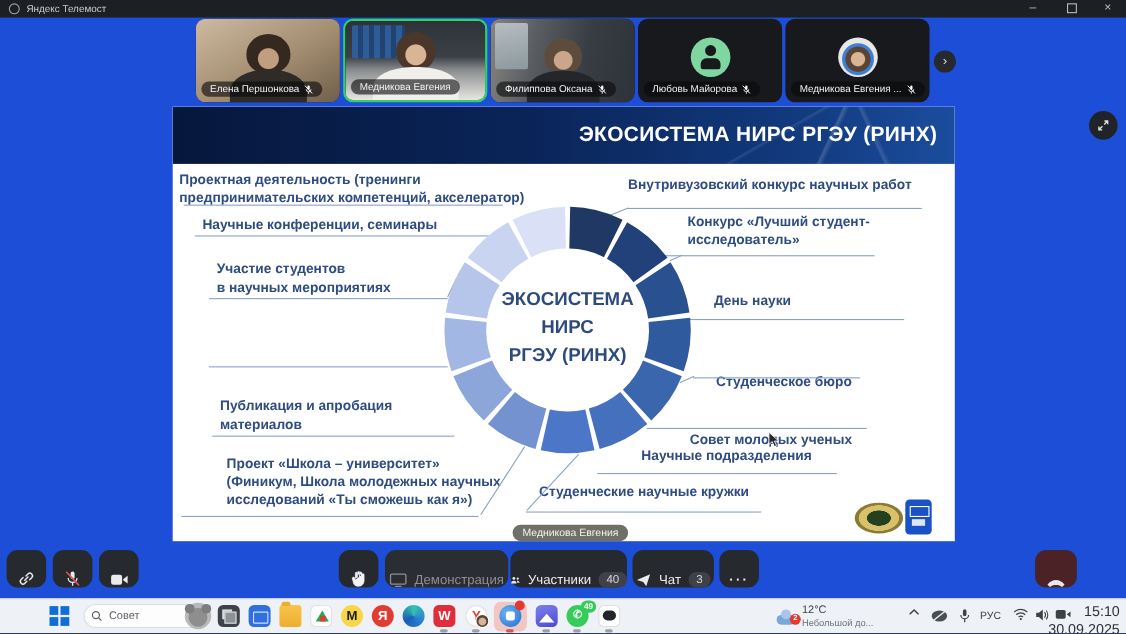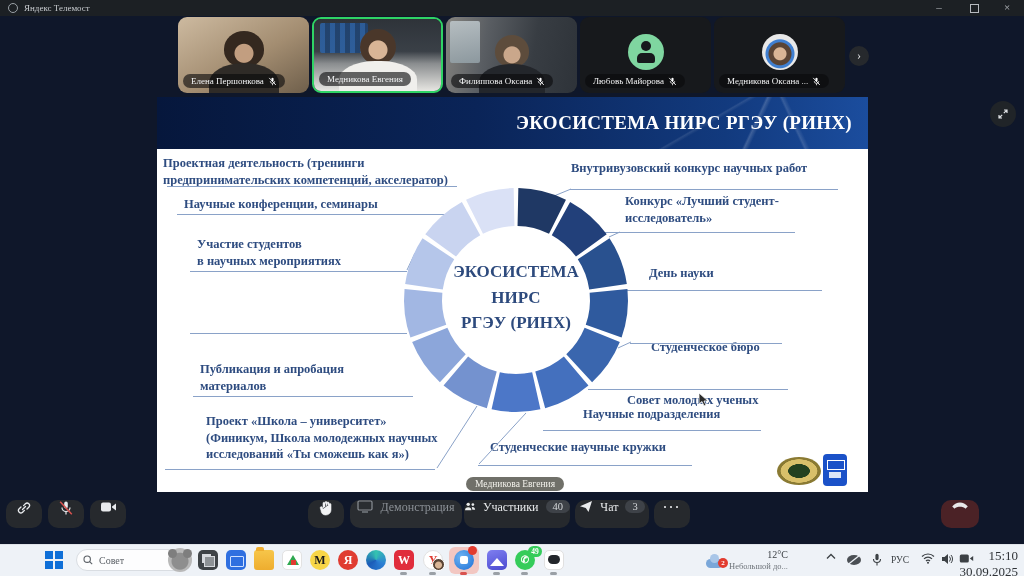--- a/index.html
+++ b/index.html
@@ -1,16 +1,16 @@
 <!DOCTYPE html>
 <html><head>
 <meta charset="utf-8">
 <style>
   html,body{margin:0;padding:0;background:#000;}
-  .screen{position:relative;width:1024px;height:576px;background:#0f172a;font-family:Liberation Serif, serif;overflow:hidden;}
+  .screen{position:relative;width:1024px;height:576px;background:#1d4ed8;font-family:Liberation Sans, sans-serif;overflow:hidden;}
   
   .titlebar{position:absolute;top:0;left:0;width:100%;height:16px;background:#1c2024;display:flex;align-items:center;color:#c9ccd0;font-size:9px;}
   .app-ico{width:8px;height:8px;border:1px solid #9aa0a6;border-radius:50%;margin:0 6px 0 8px;}
   .wbtn{position:absolute;top:0;height:16px;width:30px;text-align:center;line-height:15px;color:#b6babf;font-size:11px;}
   .wb-min{right:70px}.wb-max{right:35px}.wb-close{right:2px}
   .maxbox{display:inline-block;width:7px;height:7px;border:1px solid #b6babf;vertical-align:middle;}
   
   .thumb{position:absolute;top:17px;width:131px;height:76px;border-radius:9px;overflow:hidden;background:#17191c;}
   .t1{left:178px}.t2{left:312px;border:2px solid #2fd465;width:127px;height:72px;}
   .t3{left:446px}.t4{left:580px}.t5{left:714px}
@@ -53,21 +53,21 @@
   .center-text{position:absolute;left:269px;top:162px;width:180px;text-align:center;color:#2d4a7d;font-size:17px;font-weight:bold;line-height:1.5;white-space:pre-line;}
   .logo-oval{position:absolute;left:620px;top:360px;width:44px;height:28px;border-radius:50%;background:radial-gradient(ellipse at center,#23411f 0 34%,#d9c06a 36% 58%,#8a7a33 60% 78%,#d9c06a 80%);}
   .logo-blue{position:absolute;left:666px;top:357px;width:24px;height:32px;border-radius:4px;background:#1a51c8;}
   .logo-blue::before{content:"";position:absolute;left:4px;top:6px;width:16px;height:8px;border:1px solid #fff;}
   .logo-blue::after{content:"";position:absolute;left:6px;top:18px;width:12px;height:6px;background:rgba(255,255,255,.85);}
   
   .presenter{position:absolute;left:466px;top:477px;background:rgba(92,92,84,.88);border-radius:8px;padding:2px 9px;color:#f3f2ec;font-size:9.5px;}
   .cursor{position:absolute;left:698px;top:392px;}
   .expand{position:absolute;left:990px;top:101px;width:26px;height:26px;border-radius:50%;background:#202428;display:flex;align-items:center;justify-content:center;}
   
-  .ctl{position:absolute;top:500px;height:28px;border-radius:10px;background:#26292d;display:flex;align-items:flex-start;justify-content:center;gap:7px;color:#e9ebed;font-size:12px;}
+  .ctl{position:absolute;top:500px;height:34px;border-radius:10px;background:#26292d;display:flex;align-items:flex-end;justify-content:center;gap:7px;color:#e9ebed;font-size:12px;}
   .c-link{left:6px;width:36px}.c-mic{left:48px;width:36px}.c-cam{left:90px;width:36px}
   .c-hand{left:308px;width:36px}
   .c-demo{left:350px;width:112px;color:#8b9096;background:#2a2d31;}
   .c-part{left:464px;width:106px}.c-chat{left:575px;width:74px}.c-dots{left:654px;width:36px;letter-spacing:2px;font-weight:bold;}
   .c-end{left:941px;width:38px;background:#4b2226;}
   .badge{background:#3e4248;border-radius:9px;padding:1px 7px;font-size:10.5px;color:#d4d7da;}
   
   .taskbar{position:absolute;left:0;bottom:0;width:100%;height:31px;background:#eef2f7;border-top:1px solid #dfe3e8;}
   .tstart{position:absolute;left:45px;top:6px;width:18px;height:18px;}
   .tstart i{position:absolute;width:8px;height:8px;background:#0f6fd7;}
@@ -104,21 +104,21 @@
   .wapp{background:#35cc5a;border-radius:50%;color:#fff;font-size:10px;line-height:20px;}
   .wabadge{position:absolute;left:528px;top:1px;min-width:12px;height:11px;border-radius:6px;background:#35cc5a;color:#fff;font-size:7.5px;line-height:11px;text-align:center;font-weight:bold;padding:0 1px;}
   .dchat{background:#fff;border:1px solid #e0e0e0;box-sizing:border-box;border-radius:5px;}
   .dchat::before{content:"";position:absolute;left:3px;top:4px;width:12px;height:9px;border-radius:5px;background:#23262a;}
   .tray{position:absolute;top:0;height:31px;display:flex;align-items:center;color:#3a3f44;}
   .wx{left:706px;gap:5px;font-size:10px;}
   .wxcloud{position:relative;width:18px;height:14px;}
   .wxcloud::before{content:"";position:absolute;left:0;bottom:0;width:17px;height:9px;border-radius:5px;background:#7aa7d9;}
   .wxcloud::after{content:"";position:absolute;left:4px;top:0;width:9px;height:9px;border-radius:50%;background:#a9c6e8;}
   .wxbadge{position:absolute;left:12px;top:4px;width:10px;height:10px;border-radius:50%;background:#e23b2e;color:#fff;font-size:7px;line-height:10px;text-align:center;font-weight:bold;}
-  .wxt{line-height:1.15;text-align:right;}
+  .wxt{line-height:1.15;}
   .wxt .sub{color:#6b7177;font-size:8.5px;}
   .tico{position:absolute;top:8px;color:#3c4145;font-size:11px;}
   .clock{position:absolute;right:6px;top:3px;text-align:right;font-size:13px;color:#2f3337;line-height:1.25;}
   svg{display:block;}
 </style>
 </head>
 <body>
 
 <div class="screen">
 
@@ -179,21 +179,21 @@
           <rect x="4.6" y="1" width="2.8" height="5.2" rx="1.4" fill="#fff"></rect>
           <path d="M3 5.5a3 3 0 0 0 6 0" fill="none" stroke="#fff" stroke-width="1"></path>
           <line x1="6" y1="8.7" x2="6" y2="11" stroke="#fff" stroke-width="1"></line>
           <line x1="1.6" y1="1.2" x2="10.4" y2="10.6" stroke="#fff" stroke-width="1.2"></line>
         </svg>
     </div>
   </div>
   <div class="thumb t5">
     <span class="avatar-photo"></span>
     <div class="pill">
-      <span>Медникова Оксана ...</span>
+      <span>Медникова Евгения ...</span>
       <svg class="mut" viewBox="0 0 12 12">
           <rect x="4.6" y="1" width="2.8" height="5.2" rx="1.4" fill="#fff"></rect>
           <path d="M3 5.5a3 3 0 0 0 6 0" fill="none" stroke="#fff" stroke-width="1"></path>
           <line x1="6" y1="8.7" x2="6" y2="11" stroke="#fff" stroke-width="1"></line>
           <line x1="1.6" y1="1.2" x2="10.4" y2="10.6" stroke="#fff" stroke-width="1.2"></line>
         </svg>
     </div>
   </div>
   <div class="more-btn">›</div>
 

